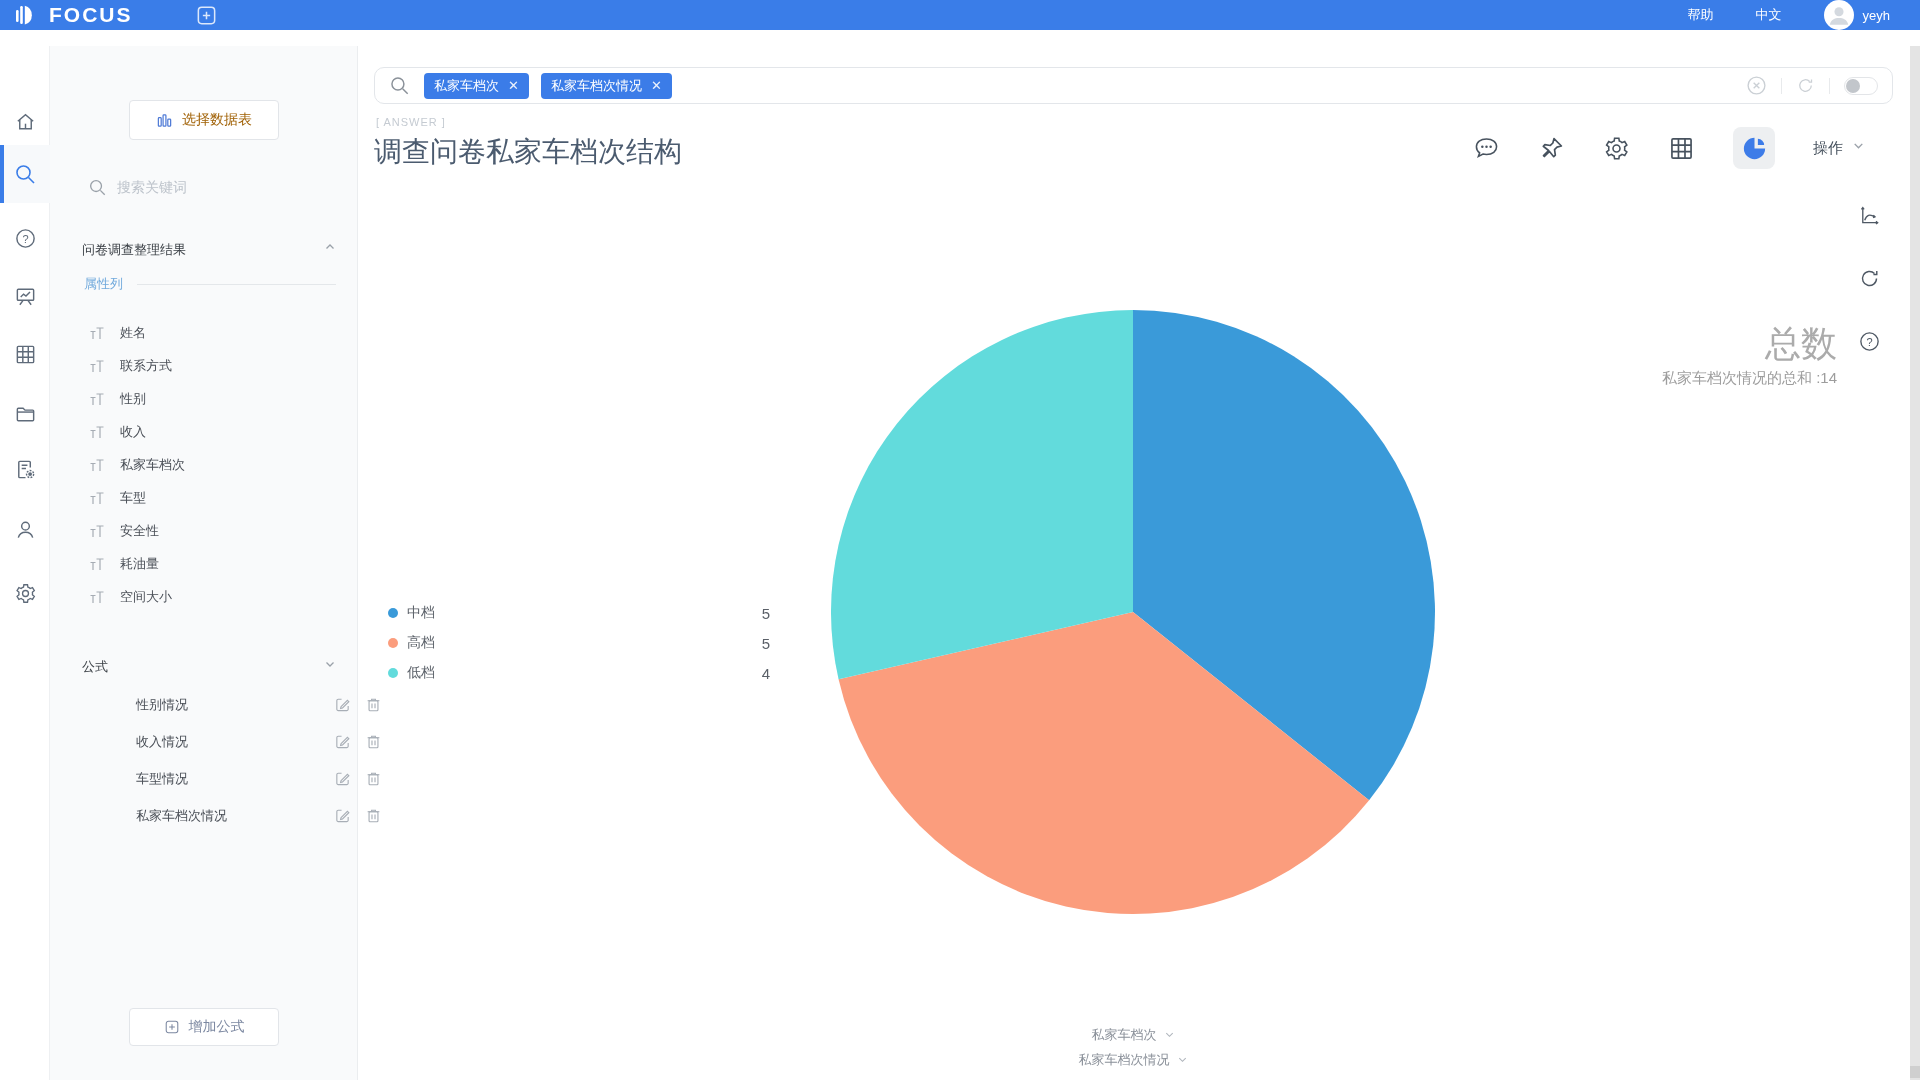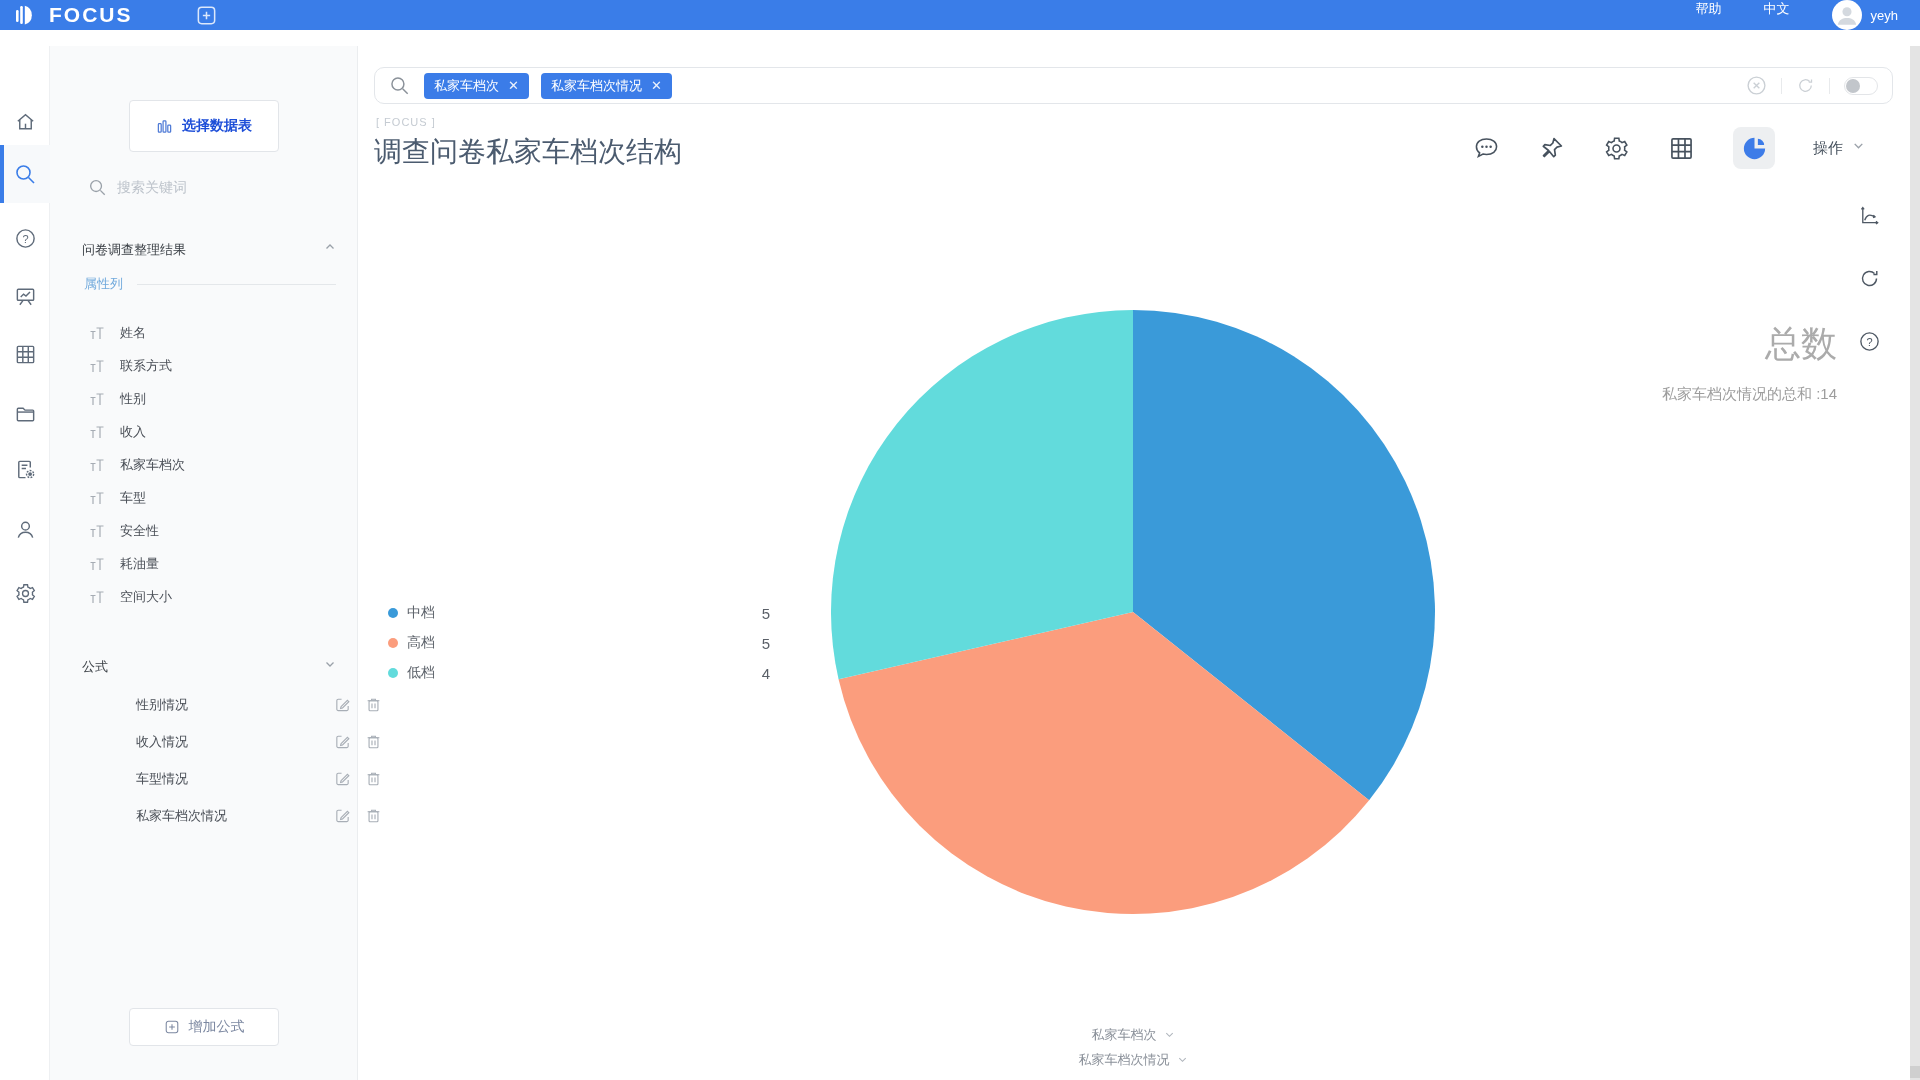--- a/index.html
+++ b/index.html
@@ -10,36 +10,36 @@
   html,body{width:1920px;height:1080px;overflow:hidden;background:#fff;
     font-family:"Liberation Sans","DejaVu Sans",sans-serif;}
   svg{display:block;}
 
   
   .topbar{position:absolute;left:0;top:0;width:1920px;height:30px;background:var(--brand);
     display:flex;align-items:center;color:#fff;z-index:5;}
   .logo{display:flex;align-items:center;gap:9px;margin-left:14px;}
   .brand{font-size:21px;font-weight:bold;letter-spacing:2px;}
   .top-plus{margin-left:62px;display:flex;cursor:pointer;}
-  .top-right{margin-left:auto;display:flex;align-items:flex-start;gap:42px;padding-right:22px;font-size:13px;}
+  .top-right{margin-left:auto;display:flex;align-items:center;gap:42px;padding-right:30px;font-size:13px;}
   .top-link{cursor:pointer;}
   .userbox{display:flex;align-items:center;gap:9px;}
   .avatar{width:30px;height:30px;border-radius:50%;background:#fff;display:flex;align-items:center;justify-content:center;overflow:hidden;}
 
   
   .rail{position:absolute;left:0;top:46px;width:50px;height:1034px;background:#fff;border-right:1px solid #EEF0F2;z-index:4;}
   .rail-item{position:absolute;left:0;width:50px;height:58px;display:flex;align-items:center;justify-content:center;cursor:pointer;}
   .rail-item.active{background:#F7F9FB;}
   .rail-item.active::before{content:"";position:absolute;left:0;top:0;width:4px;height:58px;background:var(--brand);}
 
   
   .sidebar{position:absolute;left:50px;top:46px;width:308px;height:1034px;background:#F9FAFB;border-right:1px solid #EBEDEF;z-index:3;}
   .btn-outline{position:absolute;background:#fff;border:1px solid #E2E5E9;border-radius:4px;
     display:flex;align-items:center;justify-content:center;gap:9px;cursor:pointer;}
-  .btn-select{left:79px;top:54px;width:150px;height:52px;color:#1d4ed8;font-size:14px;font-weight:bold;}
+  .btn-select{left:79px;top:54px;width:150px;height:40px;color:#a16207;font-size:14px;}
   .btn-add{left:79px;top:962px;width:150px;height:38px;color:#7C88A1;font-size:14px;}
   .sb-search{position:absolute;left:38px;top:132px;display:flex;align-items:center;gap:10px;color:#BDC3CB;font-size:14px;cursor:text;width:240px;}
   .section-hdr{position:absolute;left:32px;width:254px;display:flex;align-items:flex-start;justify-content:space-between;
     font-size:13px;color:#3A3F45;cursor:pointer;}
   .hdr-dataset{top:195px;}
   .hdr-formula{top:612px;}
   .attr-hdr{position:absolute;left:34px;top:229px;width:252px;display:flex;align-items:center;font-size:13px;color:#70A9DC;}
   .attr-hdr .rule{flex:1;border-top:1px solid #E4E7EA;margin-left:14px;}
   .attr-list{position:absolute;left:38px;top:270px;width:250px;}
   .attr-row{height:33px;display:flex;align-items:center;gap:14px;font-size:13px;color:#4A4F57;cursor:pointer;}
@@ -67,21 +67,21 @@
   .header-icons{position:absolute;top:126px;right:55px;display:flex;align-items:center;gap:38px;height:44px;}
   .hicon{cursor:pointer;display:flex;}
   .hicon.active{width:42px;height:42px;border-radius:8px;background:#EDEFF1;align-items:center;justify-content:center;}
   .operate{display:flex;gap:9px;font-size:15px;color:var(--ink);cursor:pointer;}
 
   .right-rail-icons{position:absolute;right:39px;top:204px;display:flex;flex-direction:column;gap:40px;}
   .rricon{cursor:pointer;}
 
   .summary{position:absolute;right:83px;top:320px;text-align:right;}
   .summary .big{font-size:36px;color:#ABABAB;}
-  .summary .sub{margin-top:16px;font-size:15px;color:#9D9D9D;}
+  .summary .sub{font-size:15px;color:#9D9D9D;}
 
   .legend{position:absolute;left:388px;top:598px;width:382px;}
   .legend-row{height:30px;display:flex;align-items:center;cursor:default;}
   .legend-dot{width:10px;height:10px;border-radius:50%;margin-right:9px;}
   .legend-label{font-size:14px;color:#5A6068;}
   .legend-value{margin-left:auto;font-size:15px;color:#5A6068;}
 
   .pie-wrap{position:absolute;left:831px;top:310px;width:604px;height:604px;}
 
   .footer-fields{position:absolute;left:958px;top:1022px;width:350px;text-align:center;font-size:13px;color:#8A9099;}
@@ -379,21 +379,21 @@
       <path d="M19.3 12a7.3 7.3 0 1 1-2.1-5.1"></path>
         <path d="M19.6 4.3v3.5h-3.5"></path>
     </svg>
     <span class="vdiv"></span>
     <span class="toggle">
         <span class="knob"></span>
       </span>
   </div>
 </div>
 
-<div class="answer-label">[ FOCUS ]</div>
+<div class="answer-label">[ ANSWER ]</div>
 <div class="page-title">调查问卷私家车档次结构</div>
 
 <div class="header-icons">
   <span class="hicon">
     <svg width="27" height="27" viewBox="0 0 26 26" fill="none" stroke="#47525E" stroke-width="1.5">
       <path d="M13 3.8c5.8 0 9.7 3.2 9.7 7.5s-3.9 7.5-9.7 7.5c-1.2 0-2.3-.14-3.4-.42L5.2 20.6l1.2-3.4c-1.9-1.3-3.1-3.3-3.1-5.9 0-4.3 3.9-7.5 9.7-7.5z"></path>
       <g fill="#47525E" stroke="none">
           <circle cx="9" cy="11.3" r="1.2"></circle>
           <circle cx="13" cy="11.3" r="1.2"></circle>
           <circle cx="17" cy="11.3" r="1.2"></circle>

